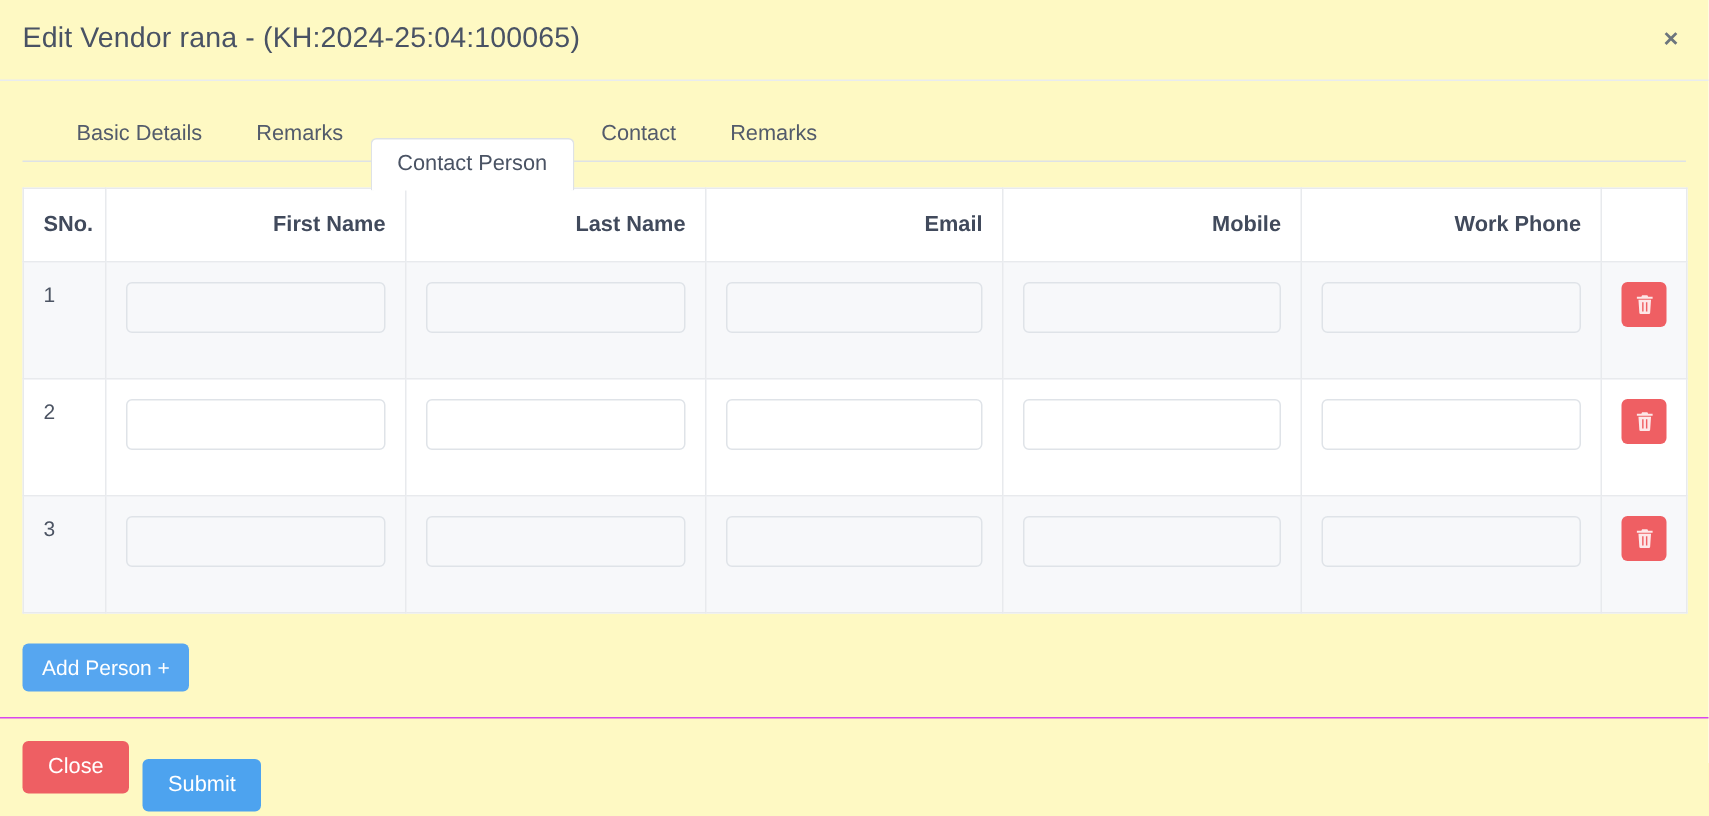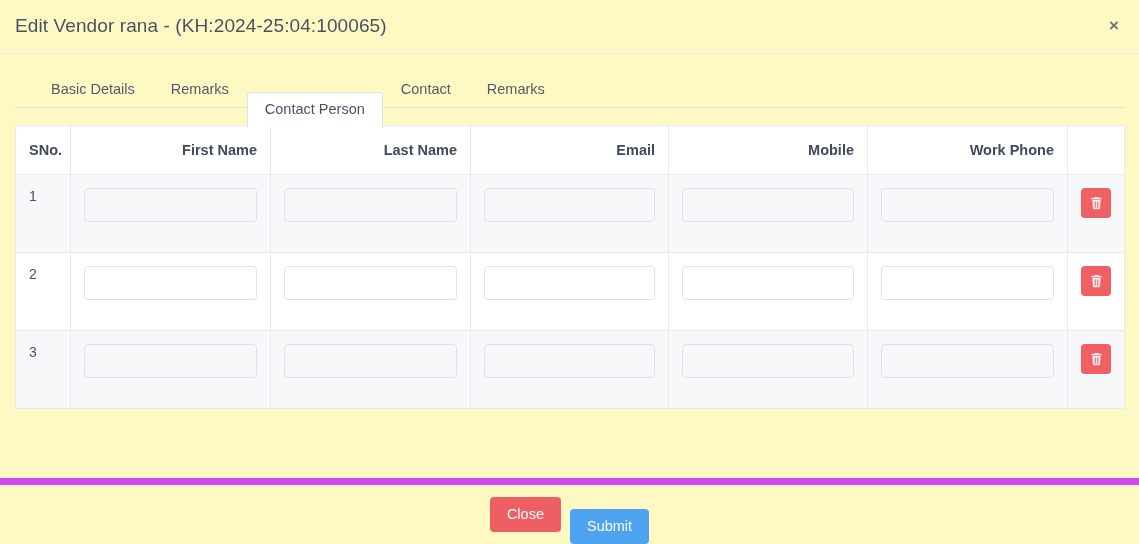--- a/index.html
+++ b/index.html
@@ -189,26 +189,26 @@
     color: #ffffff;
     font-size: 14px;
     padding: 9px 13px;
     cursor: pointer;
     line-height: 1;
     font-family: "Liberation Sans", sans-serif;
   }
 
   
   .modal-footer {
-    border-top: 7px solid #d946ef;
+    border-top: 1px solid #d946ef;
     height: 66px;
     min-height: 66px;
     display: flex;
     align-items: center;
-    justify-content: center;
+    justify-content: flex-start;
     padding: 8px 15px;
     gap: 9px;
   }
   .btn-footer {
     border: none;
     border-radius: 4px;
     color: #ffffff;
     font-size: 14.5px;
     padding: 10px 17px;
     cursor: pointer;
@@ -350,20 +350,23 @@
                   </svg>
                 </span>
               </button>
             </td>
           </tr>
 
         </tbody>
       </table>
     </div>
 
+    <div class="add-row">
+      <button class="btn-add">Add Person +</button>
+    </div>
 
   </div>
 
   <div class="modal-footer">
     <button class="btn-footer btn-close-footer">Close</button>
     <button class="btn-footer btn-submit">Submit</button>
   </div>
 
 </div>
 

